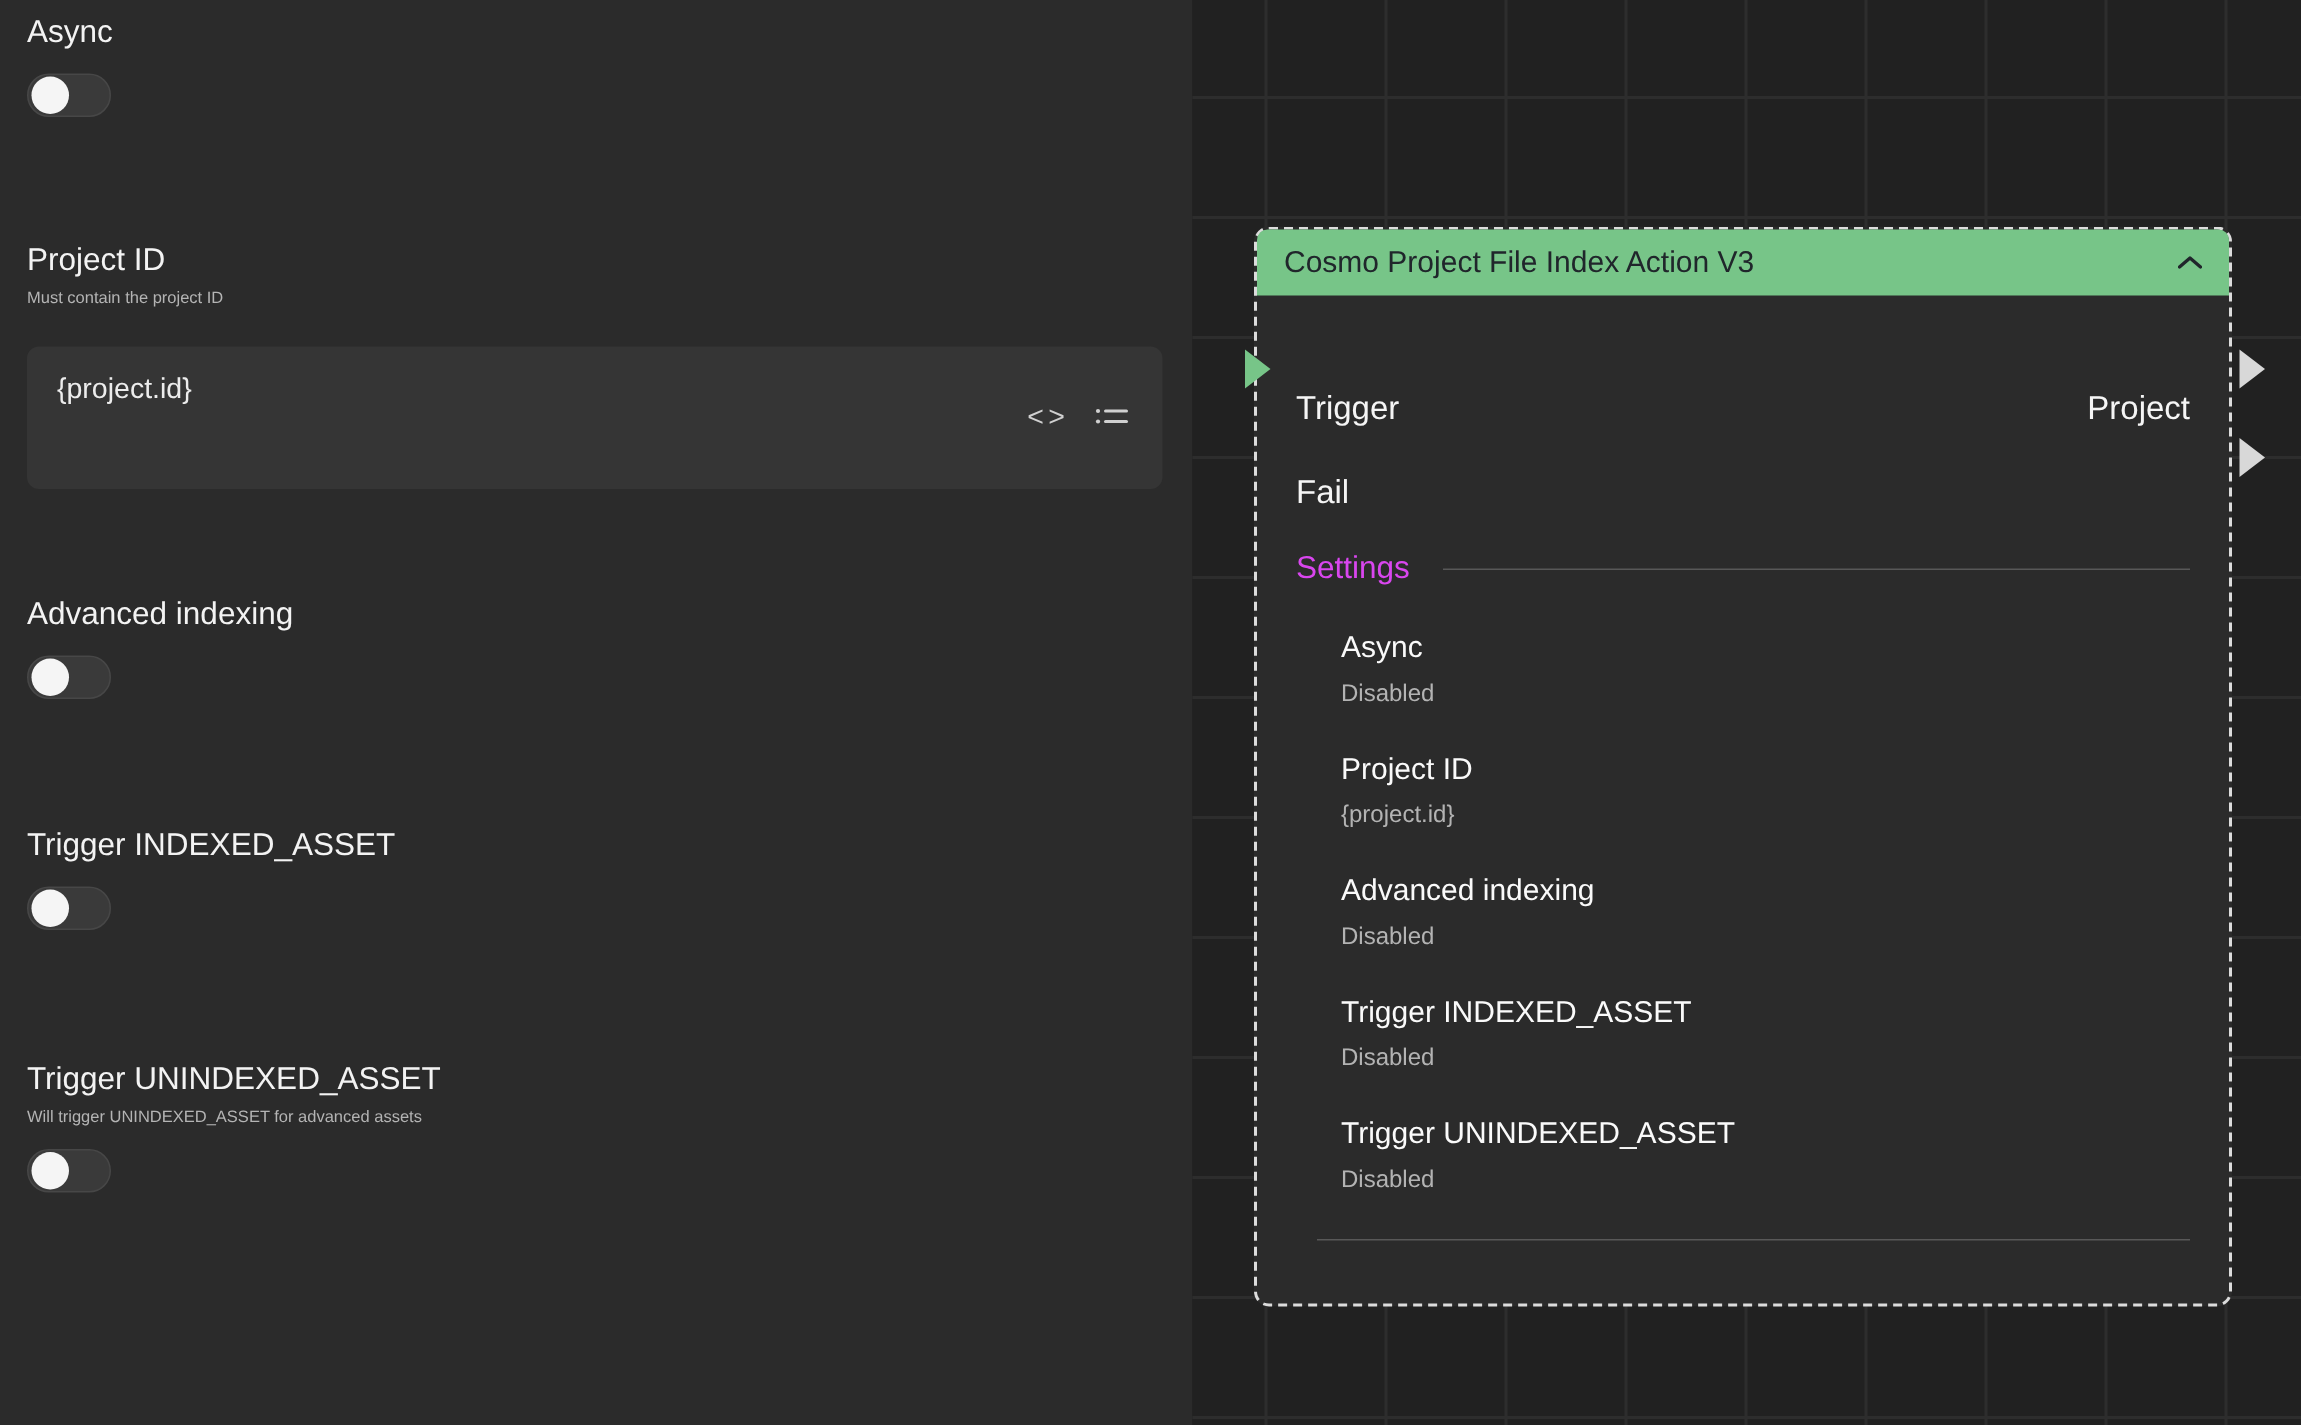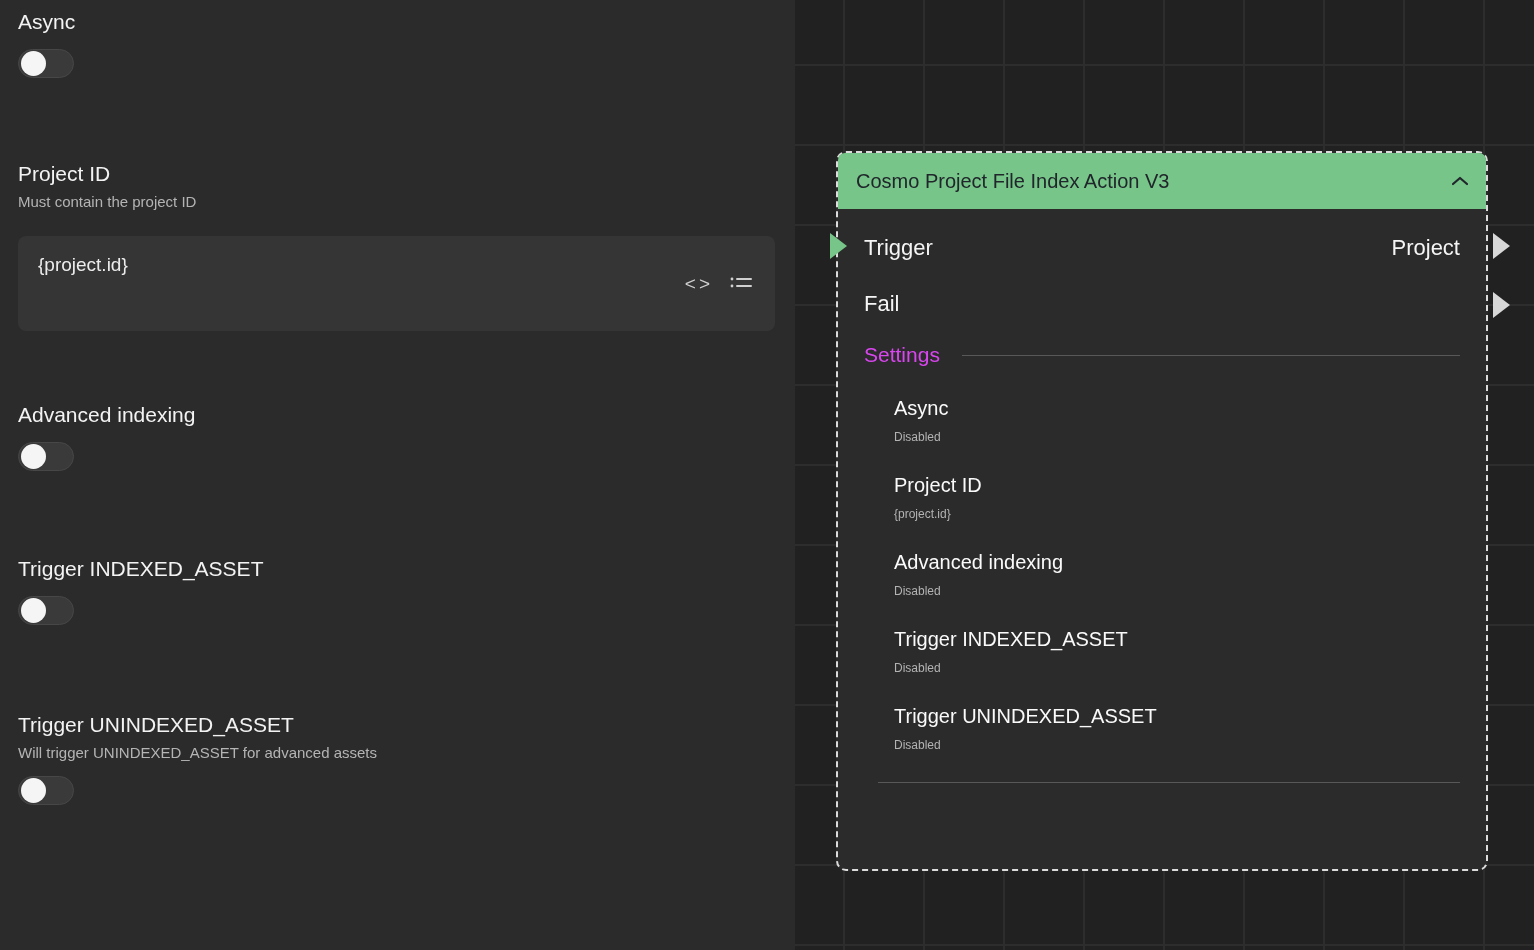--- a/index.html
+++ b/index.html
@@ -12,21 +12,21 @@
   .layout { display: flex; width: 1534px; height: 950px; border-radius: 15px; }
 
   
   .config-panel {
     width: 795px; min-width: 795px; height: 950px;
     background: #2b2b2b;
     padding: 10px 20px 0 18px;
   }
   .field-group { }
   .field-label { font-size: 21px; font-weight: 500; color: #f3f3f3; }
-  .field-hint { font-size: 15px; color: #b4b4b4; margin-top: 7px; }
+  .field-hint { font-size: 11px; color: #b4b4b4; margin-top: 7px; }
 
   .toggle {
     width: 56px; height: 29px; margin-top: 15px;
     background: #3a3a3a; border: 1px solid #474747;
     border-radius: 15px; position: relative; cursor: pointer;
   }
   .toggle .knob {
     position: absolute; left: 2px; top: 1px;
     width: 25px; height: 25px; border-radius: 50%;
     background: #f5f5f5;
@@ -64,52 +64,52 @@
 
   
   .node {
     position: absolute; left: 41px; top: 151px;
     width: 652px; height: 720px;
     background: #2b2b2b;
     border: 2px dashed #dcdcdc;
     border-radius: 10px;
   }
   .node-header {
-    height: 56px; background: #77c588;
+    height: 44px; background: #77c588;
     border-radius: 7px 7px 0 0;
     display: flex; align-items: center; justify-content: space-between;
     padding: 0 18px;
     cursor: pointer;
   }
   .node-title { font-size: 20px; font-weight: 500; color: #20262b; }
   .chevron-up { display: inline-flex; }
 
   .node-body { position: relative; padding: 26px 26px 0 26px; color: #f5f5f5; }
   .ports-row {
     display: flex; justify-content: space-between;
-    font-size: 22px; line-height: 26px; color: #f5f5f5;
+    font-size: 22px; line-height: 26px; color: #f5f5f5; margin-top: 36px;
   }
   .fail-row { font-size: 22px; line-height: 26px; margin-top: 30px; }
 
   .arrow { position: absolute; width: 0; height: 0;
     border-top: 13px solid transparent; border-bottom: 13px solid transparent; }
   .arrow-in  { left: -8px;  top: 80px;  border-left: 17px solid #77c588; }
   .arrow-out-success { right: -24px; top: 80px;  border-left: 17px solid #d8d8d8; }
   .arrow-out-fail    { right: -24px; top: 139px; border-left: 17px solid #d8d8d8; }
 
   .settings-heading {
     display: flex; align-items: center; margin-top: 26px;
     font-size: 21px; color: #d946ef;
   }
   .settings-heading .rule { flex: 1; height: 1px; background: #585858; margin-left: 22px; }
 
   .settings-list { margin-top: 30px; padding-left: 30px; }
   .setting-item { margin-bottom: 30px; }
   .setting-label { font-size: 20px; color: #fafafa; margin-bottom: 10px; }
-  .setting-value { font-size: 12px; color: #b3b3b3; }
+  .setting-value { font-size: 16px; color: #b3b3b3; }
 
   .bottom-rule { height: 1px; background: #585858; margin: 16px 0 0 14px; }
 </style>
 </head>
 <body>
 
 <div class="layout">
 
   <div class="config-panel">
 

